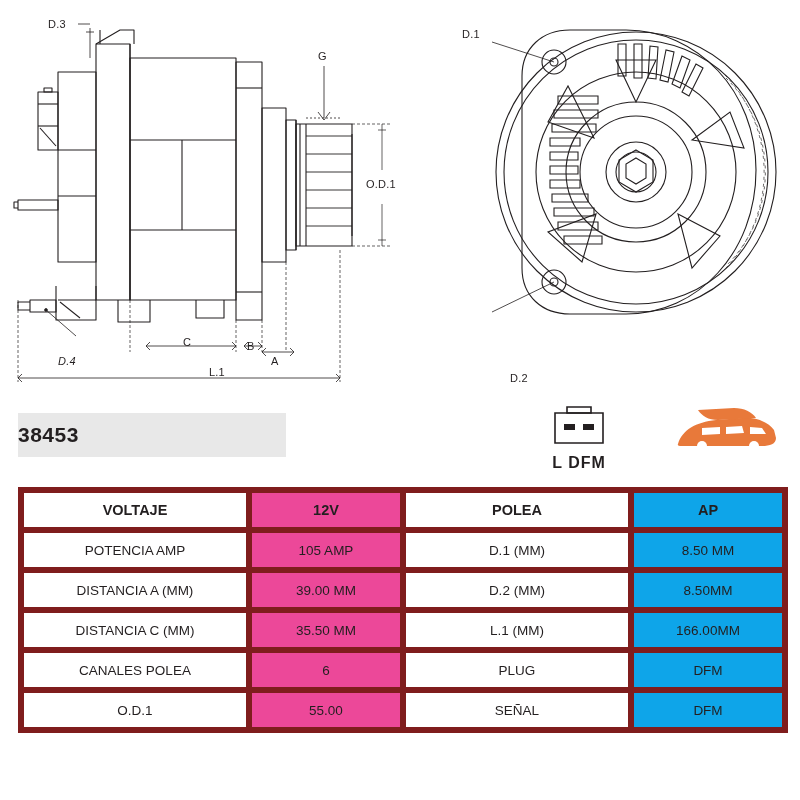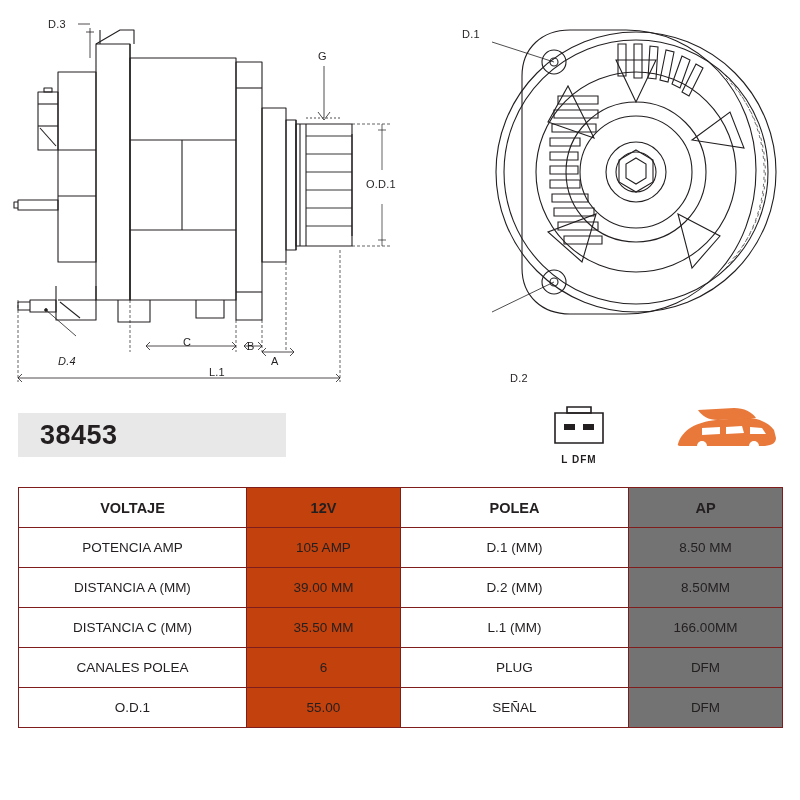--- a/index.html
+++ b/index.html
@@ -54,37 +54,36 @@
     position: absolute;
     left: 18px;
     top: 413px;
     width: 268px;
     height: 44px;
     background: #e8e8e8;
     display: flex;
     align-items: center;
   }
   .partnumber {
-    font-size: 27px;
+    font-size: 21px;
     font-weight: bold;
     color: #231f20;
-    padding-left: 22px;
     letter-spacing: 0.5px;
   }
 
   
   .plugbox {
     position: absolute;
     left: 548px;
     top: 405px;
     width: 62px;
     text-align: center;
   }
   .plugcaption {
-    font-size: 10px;
+    font-size: 16px;
     font-weight: bold;
     margin-top: 3px;
     letter-spacing: 1px;
   }
 
   
   .carbox {
     position: absolute;
     left: 672px;
     top: 404px;
@@ -95,33 +94,33 @@
   
   table.spec {
     position: absolute;
     left: 18px;
     top: 487px;
     width: 764px;
     border-collapse: collapse;
     table-layout: fixed;
   }
   table.spec td {
-    border: 1px solid #7f1d1d;
+    border: 6px solid #7f1d1d;
     height: 40px;
     text-align: center;
     vertical-align: middle;
     font-size: 13.5px;
     color: #231f20;
     padding: 0 4px;
     box-sizing: border-box;
   }
   td.lbl { width: 228px; background: #ffffff; }
-  td.val { width: 154px; background: #c2410c; }
+  td.val { width: 154px; background: #ec4899; }
   td.lbl2 { width: 228px; background: #ffffff; }
-  td.val2 { width: 154px; background: #737373; }
+  td.val2 { width: 154px; background: #0ea5e9; }
   tr.head td { font-size: 14.5px; font-weight: bold; }
   tr.head td.val, tr.head td.val2 { font-weight: bold; }
 </style>
 </head>
 <body>
 
 <div class="page">
 
   <div class="drawings">
 

